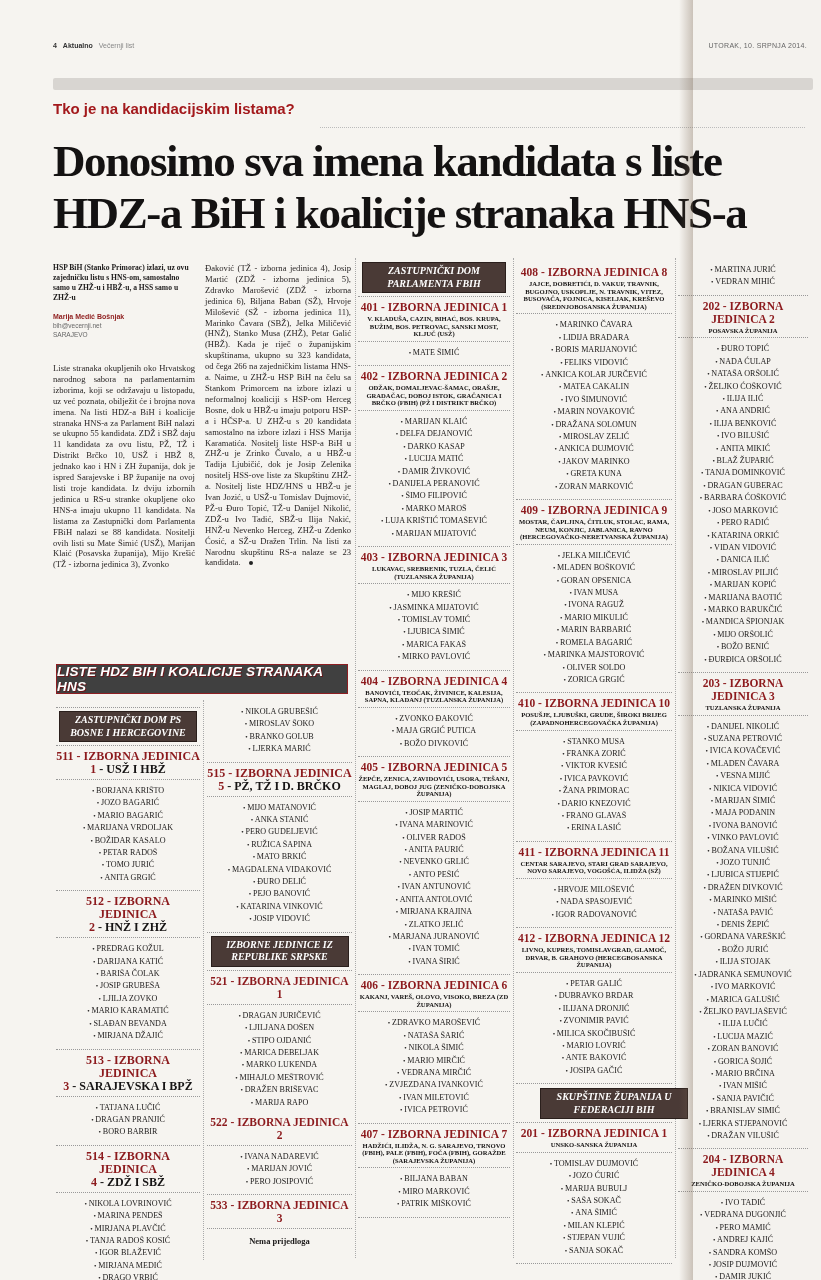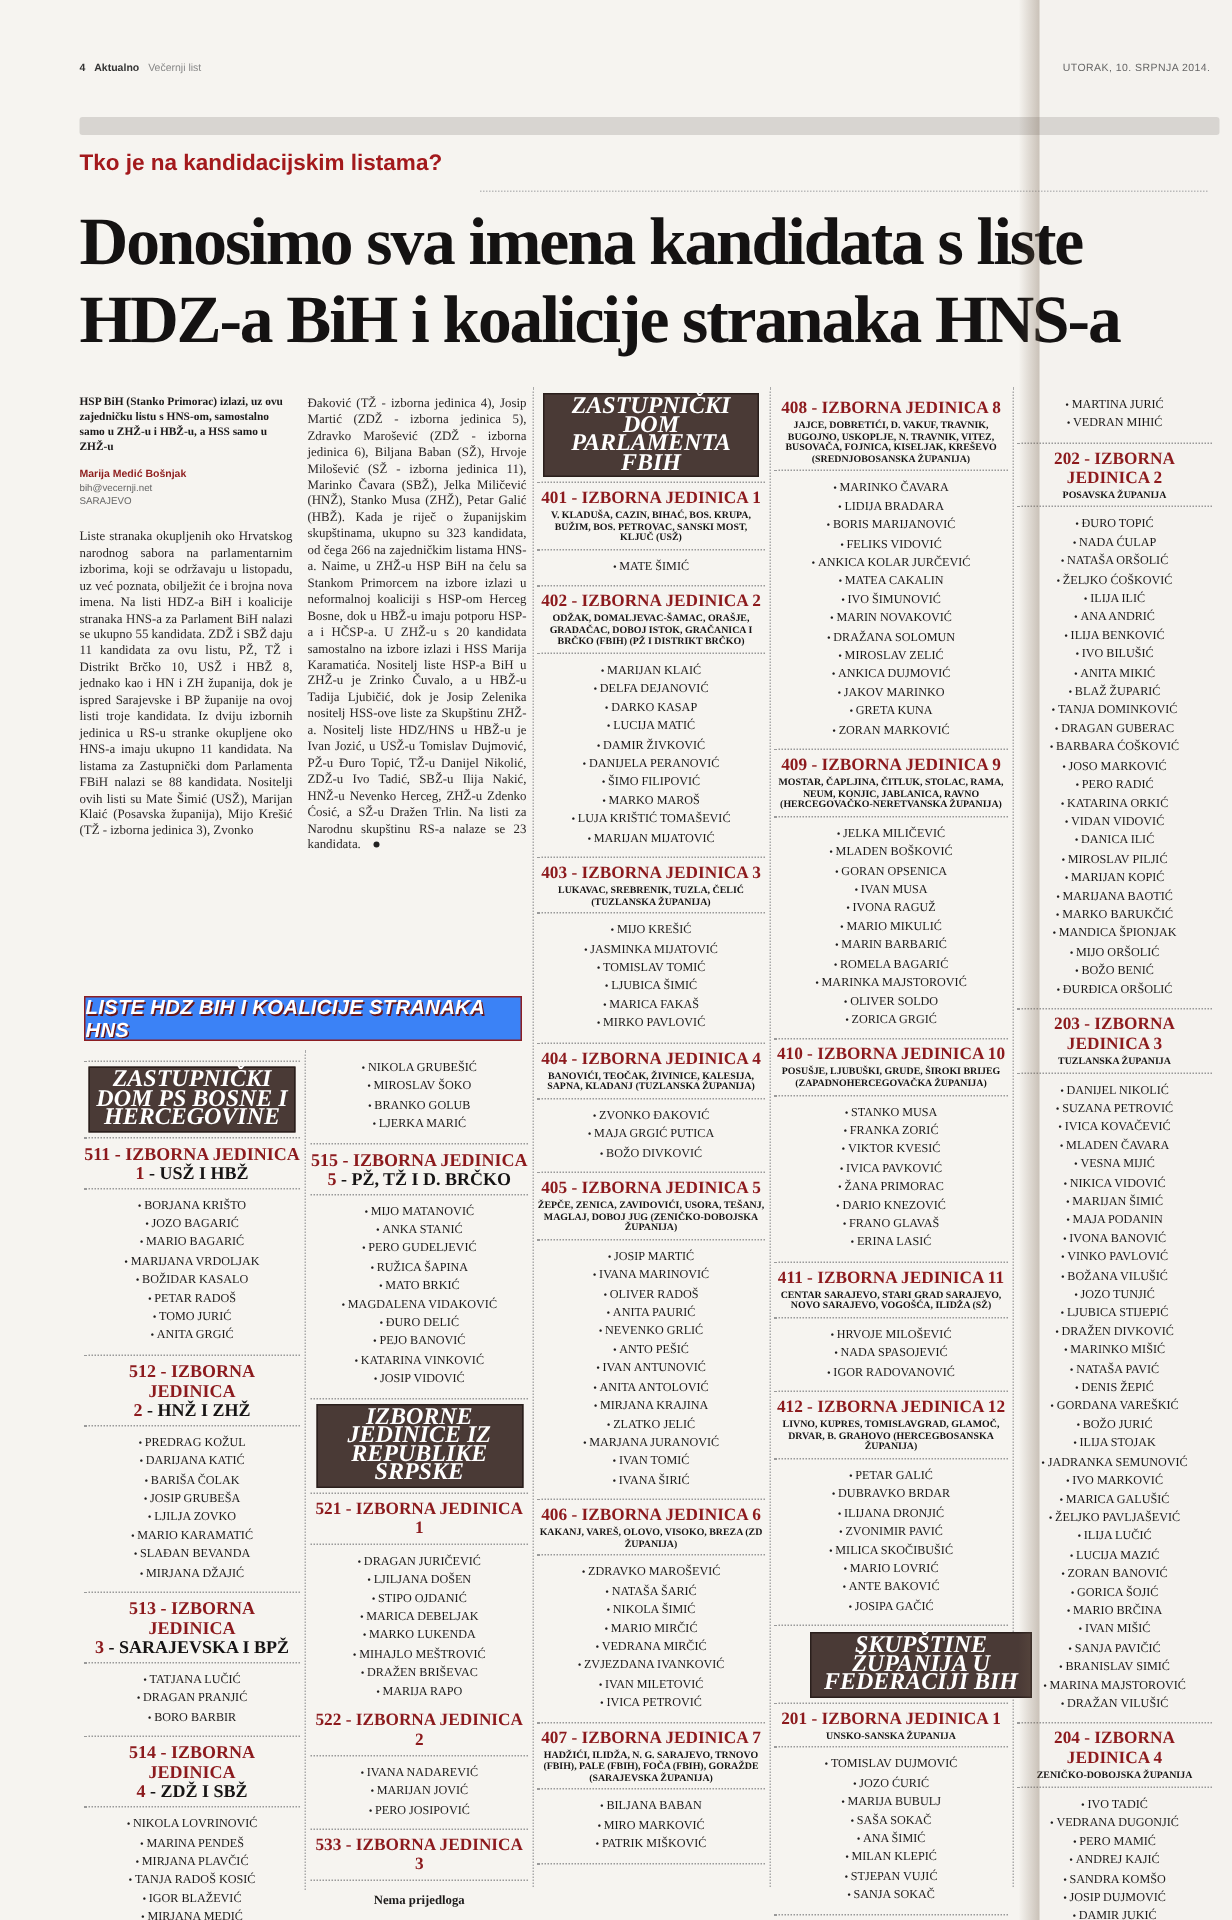--- a/index.html
+++ b/index.html
@@ -18,30 +18,30 @@
   .headline { position: absolute; left: 53px; top: 135px; width: 760px; font-family: "Liberation Serif", serif; font-weight: bold; font-size: 45px; line-height: 52px; letter-spacing: -1.4px; color: #141212; }
 
   .intro { position: absolute; left: 53px; top: 263px; width: 298px; }
   .col-a { position: absolute; left: 0; top: 0; width: 142px; }
   .col-b { position: absolute; left: 152px; top: 0; width: 146px; }
   .deck { font-family: "Liberation Serif", serif; font-weight: bold; font-size: 7.6px; line-height: 10px; color: #1c1a1a; }
   .byline { margin-top: 9px; font-family: "Liberation Sans", sans-serif; font-size: 7px; line-height: 9px; }
   .byline .author { font-weight: bold; color: #8e1c1c; }
   .byline .email, .byline .city { color: #666; font-size: 6.5px; }
   .body-text { font-size: 8.6px; line-height: 10.9px; text-align: justify; color: #2a2626; hyphens: auto; }
-  .col-a .body-text { margin-top: 13px; }
+  .col-a .body-text { margin-top: 24px; }
   .end-dot { display: inline-block; width: 4px; height: 4px; background: #222; border-radius: 50%; margin-left: 8px; }
 
   .vrule { position: absolute; border-left: 1px dotted #aaa; }
   .hrule { border-top: 1px dotted #999; margin: 3px 0; }
 
-  .banner-red { position: absolute; left: 56px; top: 664px; width: 292px; height: 30px; background: #3b82f6; border: 1px solid #8d1e22; display: flex; align-items: center; justify-content: center; }
+  .banner-red { position: absolute; left: 56px; top: 664px; width: 292px; height: 30px; background: #404040; border: 1px solid #8d1e22; display: flex; align-items: center; justify-content: center; }
   .banner-red span { font-family: "Liberation Sans", sans-serif; font-weight: bold; font-style: italic; font-size: 13.5px; color: #fff; letter-spacing: .2px; text-shadow: 1px 1px 0 #6a1518; }
 
-  .dark-hdr { background: #4a3a36; border: 1px solid #2a1f1c; color: #fff; font-family: "Liberation Serif", serif; font-weight: bold; font-style: italic; font-size: 16px; line-height: 12.5px; text-align: center; padding: 2px 3px; margin: 0 auto; text-transform: uppercase; }
+  .dark-hdr { background: #4a3a36; border: 1px solid #2a1f1c; color: #fff; font-family: "Liberation Serif", serif; font-weight: bold; font-style: italic; font-size: 10px; line-height: 12.5px; text-align: center; padding: 2px 3px; margin: 0 auto; text-transform: uppercase; }
   .zone { position: absolute; }
   .unit-title { text-align: center; font-family: "Liberation Serif", serif; font-weight: bold; font-size: 12px; line-height: 13px; margin-top: 4px; }
   .unit-title .num { color: #8c1a1d; }
   .unit-title .lbl { color: #8c1a1d; }
   .unit-title .sub { display: block; color: #161414; }
   .unit-sub { text-align: center; font-family: "Liberation Serif", serif; font-weight: bold; font-size: 6.6px; line-height: 7.6px; color: #161414; text-transform: uppercase; margin-top: 1px; }
   .names { list-style: none; text-align: center; font-family: "Liberation Serif", serif; font-size: 8.1px; line-height: 11.4px; color: #1c1a1a; padding: 2px 0 3px; }
   .names li::before { content: "• "; font-size: 7px; }
   .none { text-align: center; font-family: "Liberation Serif", serif; font-weight: bold; font-size: 8.5px; padding: 4px 0; }
   .small-title { font-size: 11.5px; }
@@ -518,21 +518,21 @@
             <li>MARICA GALUŠIĆ</li>
             <li>ŽELJKO PAVLJAŠEVIĆ</li>
             <li>ILIJA LUČIĆ</li>
             <li>LUCIJA MAZIĆ</li>
             <li>ZORAN BANOVIĆ</li>
             <li>GORICA ŠOJIĆ</li>
             <li>MARIO BRČINA</li>
             <li>IVAN MIŠIĆ</li>
             <li>SANJA PAVIČIĆ</li>
             <li>BRANISLAV SIMIĆ</li>
-            <li>MARINA MAJSTOROVIĆ</li>
+            <li>LJERKA STJEPANOVIĆ</li>
             <li>DRAŽAN VILUŠIĆ</li>
           </ul>
           <div class="hrule"></div>
         </div>
         <div>
           <div class="unit-title small-title"><span class="num">204</span><span class="lbl"> - </span><span class="lbl">IZBORNA JEDINICA 4</span></div>
           <div class="unit-sub">ZENIČKO-DOBOJSKA ŽUPANIJA</div>
           <div class="hrule"></div>
           <ul class="names">
             <li>IVO TADIĆ</li>

